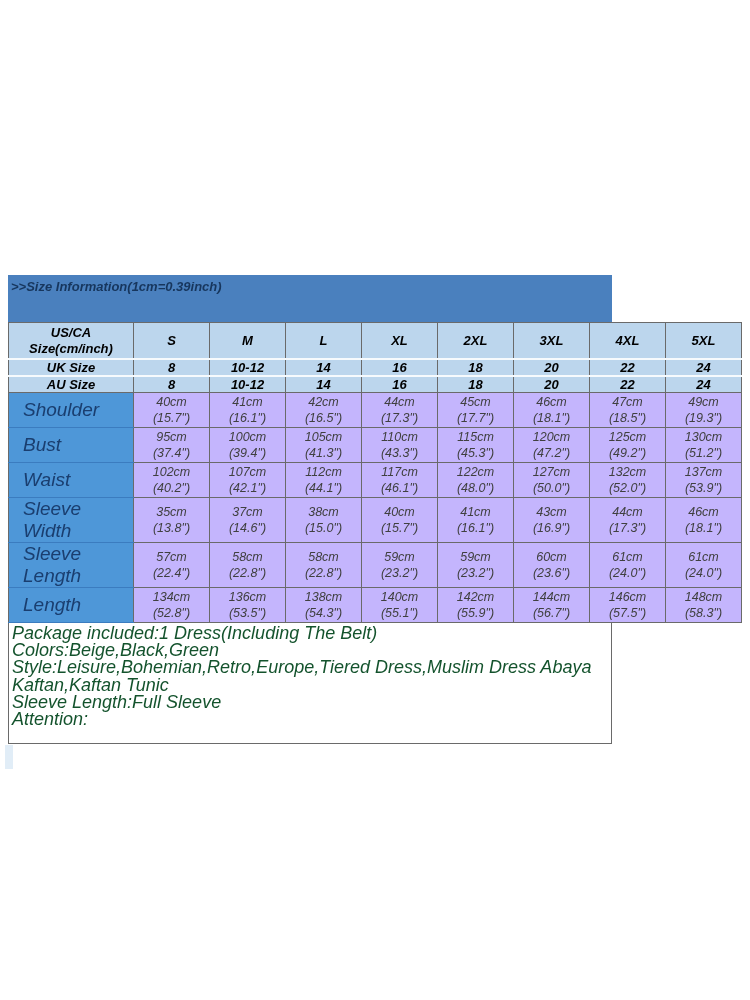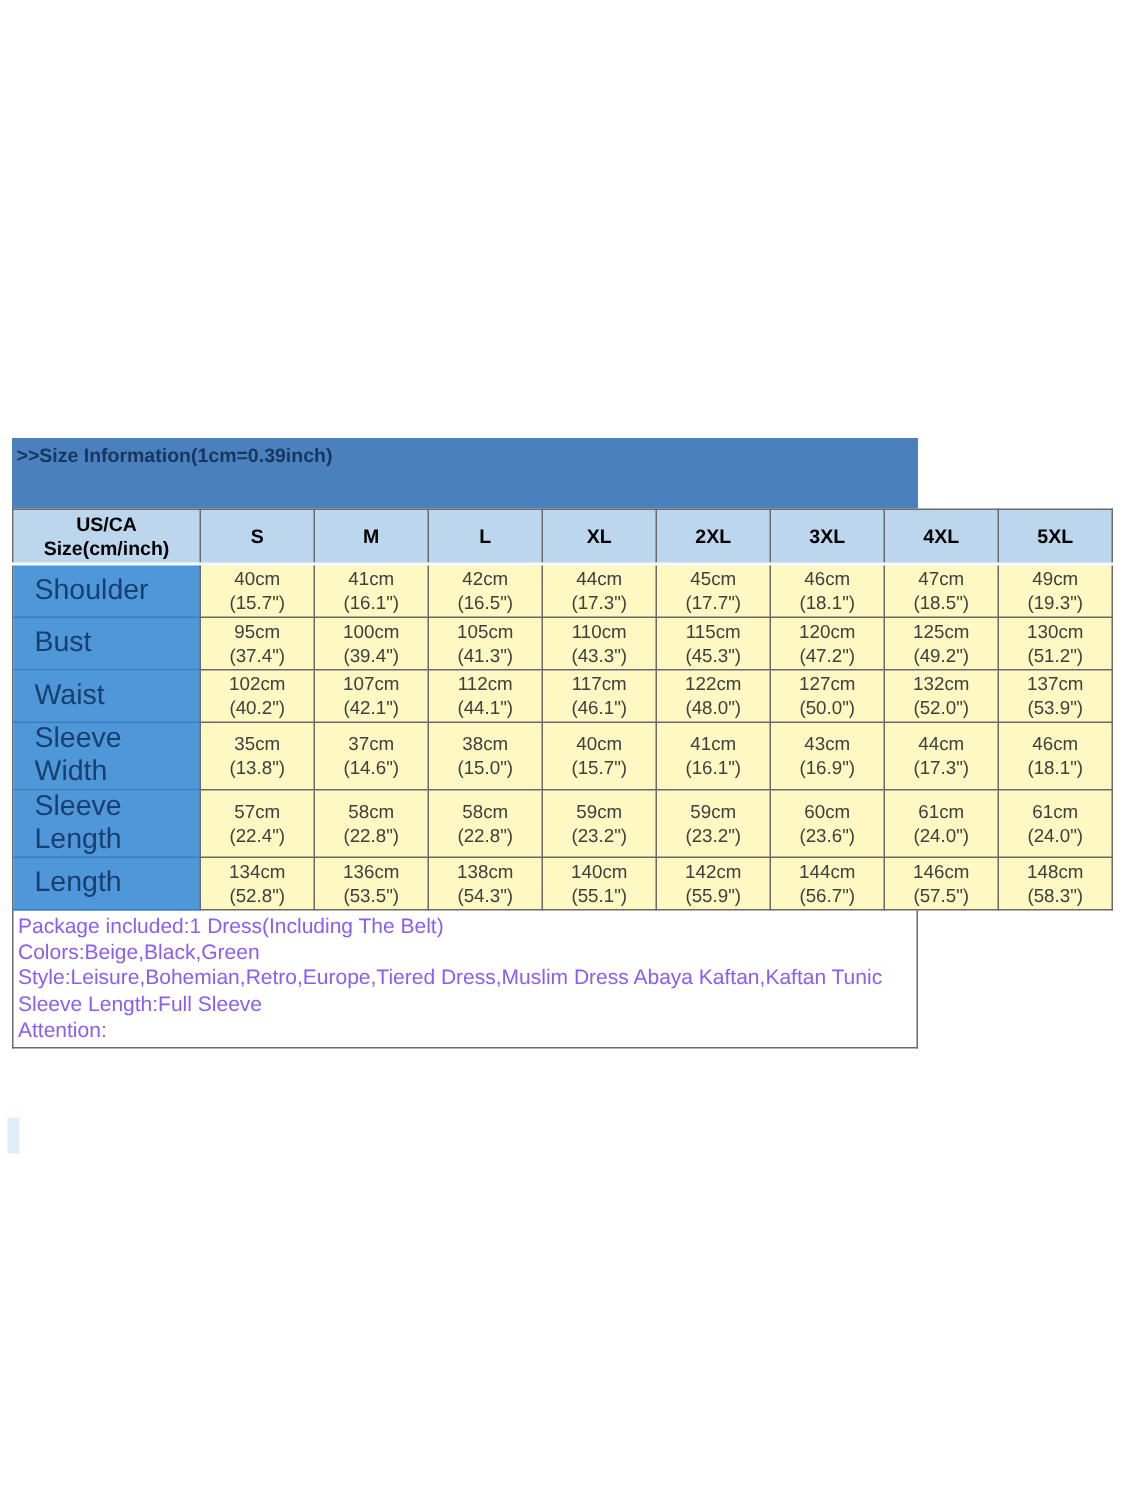--- a/index.html
+++ b/index.html
@@ -1,20 +1,20 @@
 <!DOCTYPE html>
 <html><head>
 <meta charset="utf-8">
 <style>
   html,body { margin:0; padding:0; }
   body {
     width:750px; height:1000px; background:#ffffff; position:relative;
     font-family:"Liberation Sans", sans-serif; overflow:hidden;
   }
-  .sheet { position:absolute; left:8px; top:292px; width:604px; }
+  .sheet { position:absolute; left:8px; top:275px; width:604px;font-style:italic; }
 
   
   .banner { background:#4A80BE; height:47px; overflow:hidden; }
   .banner-title {
     color:#17365D; font-weight:bold; font-size:13px; line-height:16px;
     padding:4px 0 0 3px;
   }
   .banner-subtitle {
     color:#ffffff; font-weight:bold; font-size:15.5px; line-height:20px;
     padding:4px 0 0 3px; letter-spacing:0.1px;
@@ -31,28 +31,28 @@
   thead th { font-size:13px; font-weight:bold; color:#000000; }
   tr.hdr-main th { height:35px; line-height:16px; border-bottom:2px solid #F6FAFD; }
   tr.hdr-uk  th { height:15px; border-bottom:2px solid #F6FAFD; }
   tr.hdr-au  th { height:15px; }
   tbody th.mlabel {
     background:#4E97D8; color:#1A3E6F; font-weight:normal; font-size:19px;
     text-align:left; padding-left:14px;
     border-top:1px solid #3B7CBF; border-bottom:1px solid #3B7CBF;
   }
   tbody td.mcell {
-    height:34px; font-size:12.5px; color:#404040; line-height:16px; background:#fef9c3;
+    height:34px; font-size:12.5px; color:#404040; line-height:16px; background:#c4b5fd;
   }
 
   
   .details {
     border:1px solid #6A6A6A; border-top:none;
-    font-size:14px; color:#8b5cf6; line-height:17.2px;
-    padding:2px 3px 3px 3px;
+    font-size:18px; color:#14532d; line-height:17.2px;
+    padding:2px 3px 15px 3px;
   }
 
   
   .artifact {
     position:absolute; left:5px; top:745px; width:8px; height:24px;
     background:rgba(189,214,238,0.45);
   }
 </style>
 </head>
 <body>
@@ -83,20 +83,42 @@
           </th>
           <th>S</th>
           <th>M</th>
           <th>L</th>
           <th>XL</th>
           <th>2XL</th>
           <th>3XL</th>
           <th>4XL</th>
           <th>5XL</th>
         </tr>
+        <tr class="hdr-uk">
+          <th>UK Size</th>
+          <th>8</th>
+          <th>10-12</th>
+          <th>14</th>
+          <th>16</th>
+          <th>18</th>
+          <th>20</th>
+          <th>22</th>
+          <th>24</th>
+        </tr>
+        <tr class="hdr-au">
+          <th>AU Size</th>
+          <th>8</th>
+          <th>10-12</th>
+          <th>14</th>
+          <th>16</th>
+          <th>18</th>
+          <th>20</th>
+          <th>22</th>
+          <th>24</th>
+        </tr>
       </thead>
     <tbody id="table-body">
         <tr>
           <th class="mlabel">Shoulder</th>
           <td class="mcell">
             <div>40cm</div>
             <div>(15.7")</div>
           </td>
           <td class="mcell">
             <div>41cm</div>

